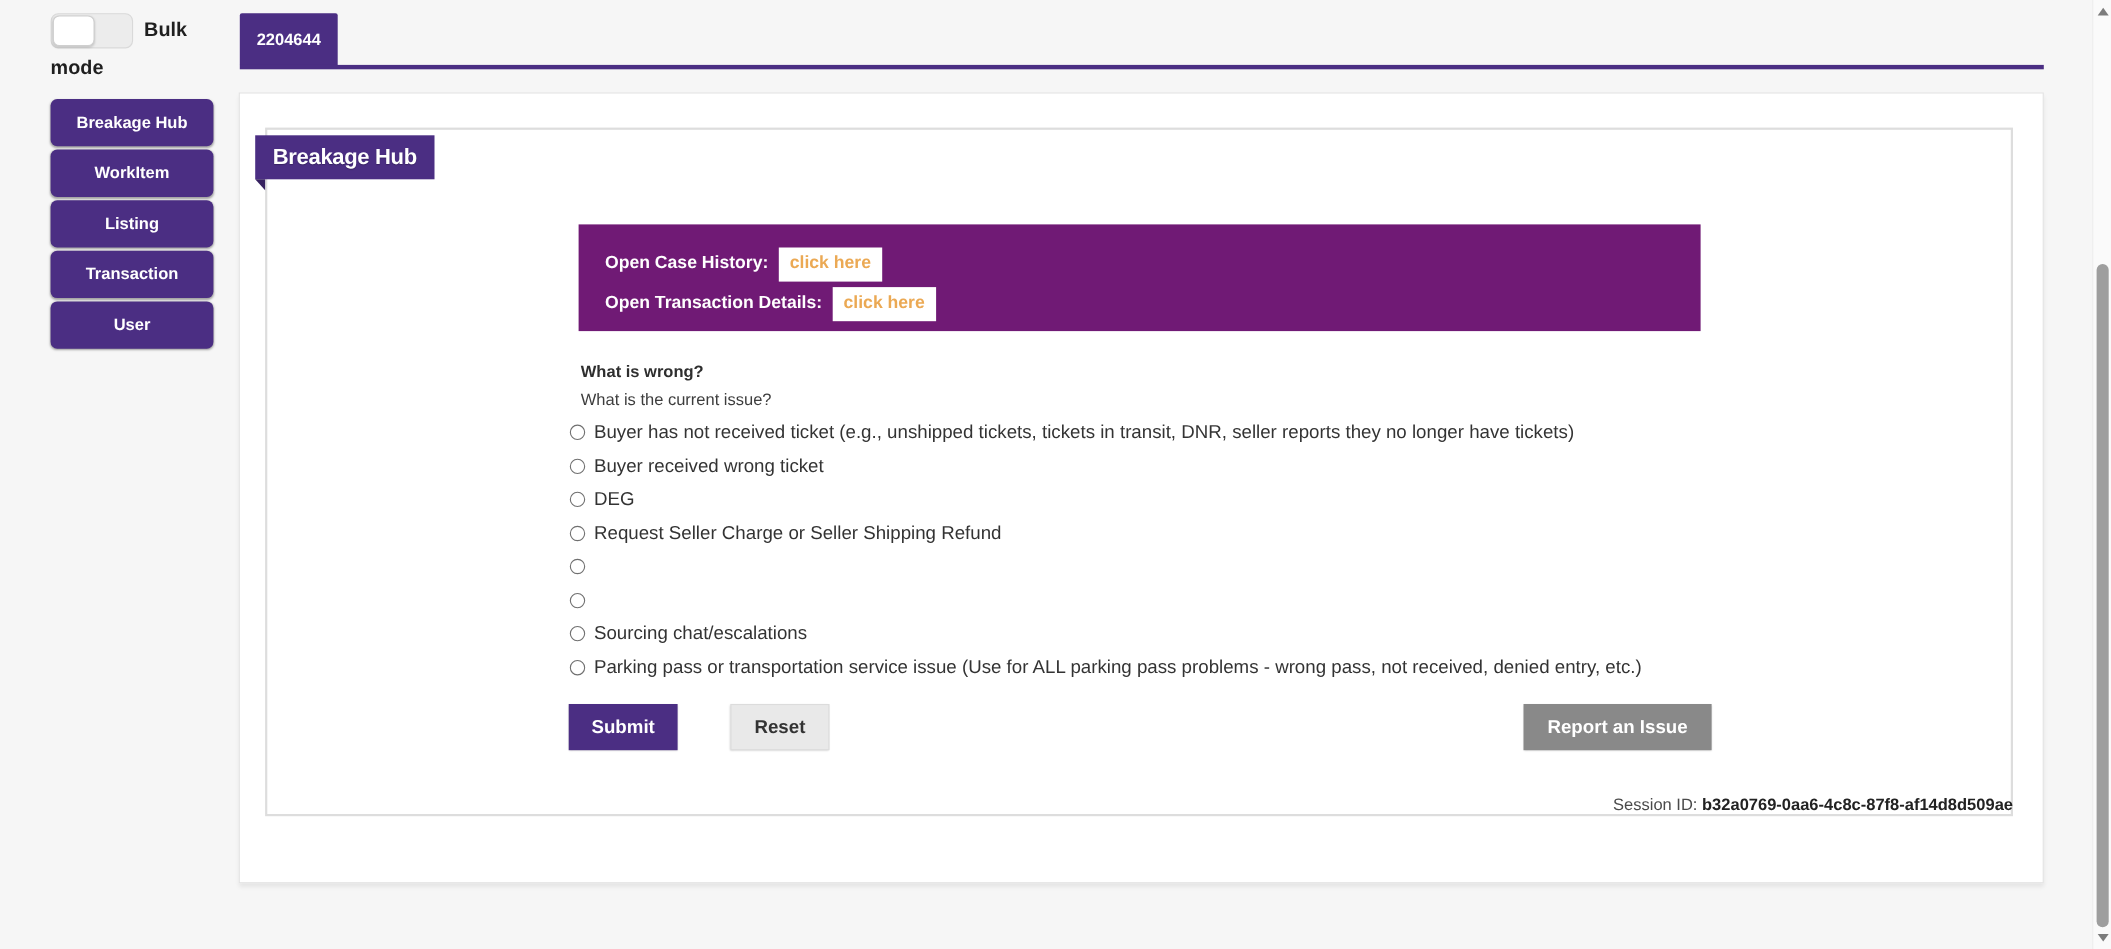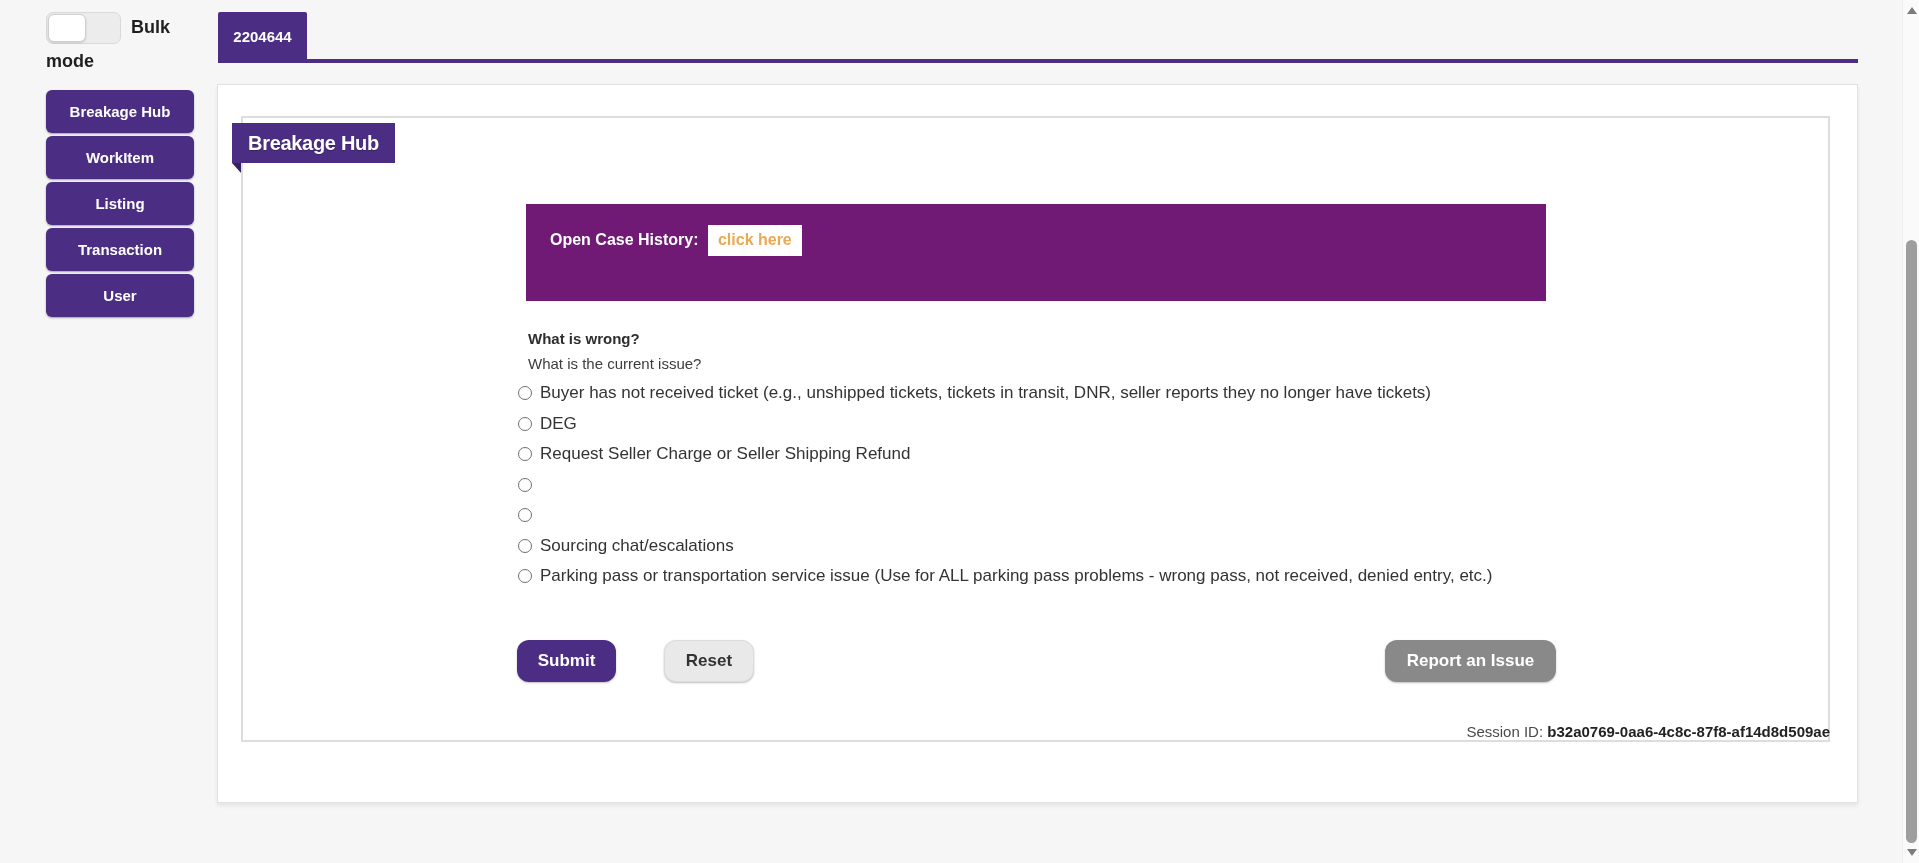--- a/index.html
+++ b/index.html
@@ -83,21 +83,21 @@
   .options { position:absolute; left:518px; top:378px; }
   .opt-row { height:30.5px; display:flex; align-items:center; cursor:pointer; }
   .radio {
     width:14px; height:14px; border:1.5px solid #6f6f6f; border-radius:50%;
     background:#fff; flex:0 0 14px; margin-right:8px;
   }
   .opt-label { font-size:17px; color:#333; line-height:30.5px; white-space:nowrap; }
 
   
   .btn {
-    position:absolute; top:640px; height:42px; border:none; border-radius:12px;
+    position:absolute; top:640px; height:42px; border:none; border-radius:0;
     font-weight:bold; font-size:17px; cursor:pointer;
     box-shadow:0 1px 2px rgba(0,0,0,.25);
     font-family:"Liberation Sans", sans-serif;
   }
   .btn-submit { left:517px; width:99px;  background:#4b2e83; color:#fff; }
   .btn-reset  { left:622px; width:90px;  background:#e9e9e9; color:#333; border:1px solid #dcdcdc;margin-left:42px; }
   .btn-report { left:1385px; width:171px; background:#898989; color:#fff; }
 
   
   .session { position:absolute; top:723px; right:89px; font-size:15px; color:#4a4a4a; }
@@ -139,29 +139,37 @@
 <div class="panel"></div>
 
 <div class="ribbon">Breakage Hub</div>
 <div class="ribbon-fold"></div>
 
 <div class="banner">
   <div class="banner-row">
     <span class="banner-label">Open Case History:</span>
     <a class="banner-link">click here</a>
   </div>
+  <div class="banner-row">
+    <span class="banner-label">Open Transaction Details:</span>
+    <a class="banner-link">click here</a>
+  </div>
 </div>
 
 <div class="q-title">What is wrong?</div>
 <div class="q-sub">What is the current issue?</div>
 
 <div class="options">
   <div class="opt-row">
     <span class="radio"></span>
     <span class="opt-label">Buyer has not received ticket (e.g., unshipped tickets, tickets in transit, DNR, seller reports they no longer have tickets)</span>
+  </div>
+  <div class="opt-row">
+    <span class="radio"></span>
+    <span class="opt-label">Buyer received wrong ticket</span>
   </div>
   <div class="opt-row">
     <span class="radio"></span>
     <span class="opt-label">DEG</span>
   </div>
   <div class="opt-row">
     <span class="radio"></span>
     <span class="opt-label">Request Seller Charge or Seller Shipping Refund</span>
   </div>
   <div class="opt-row">

